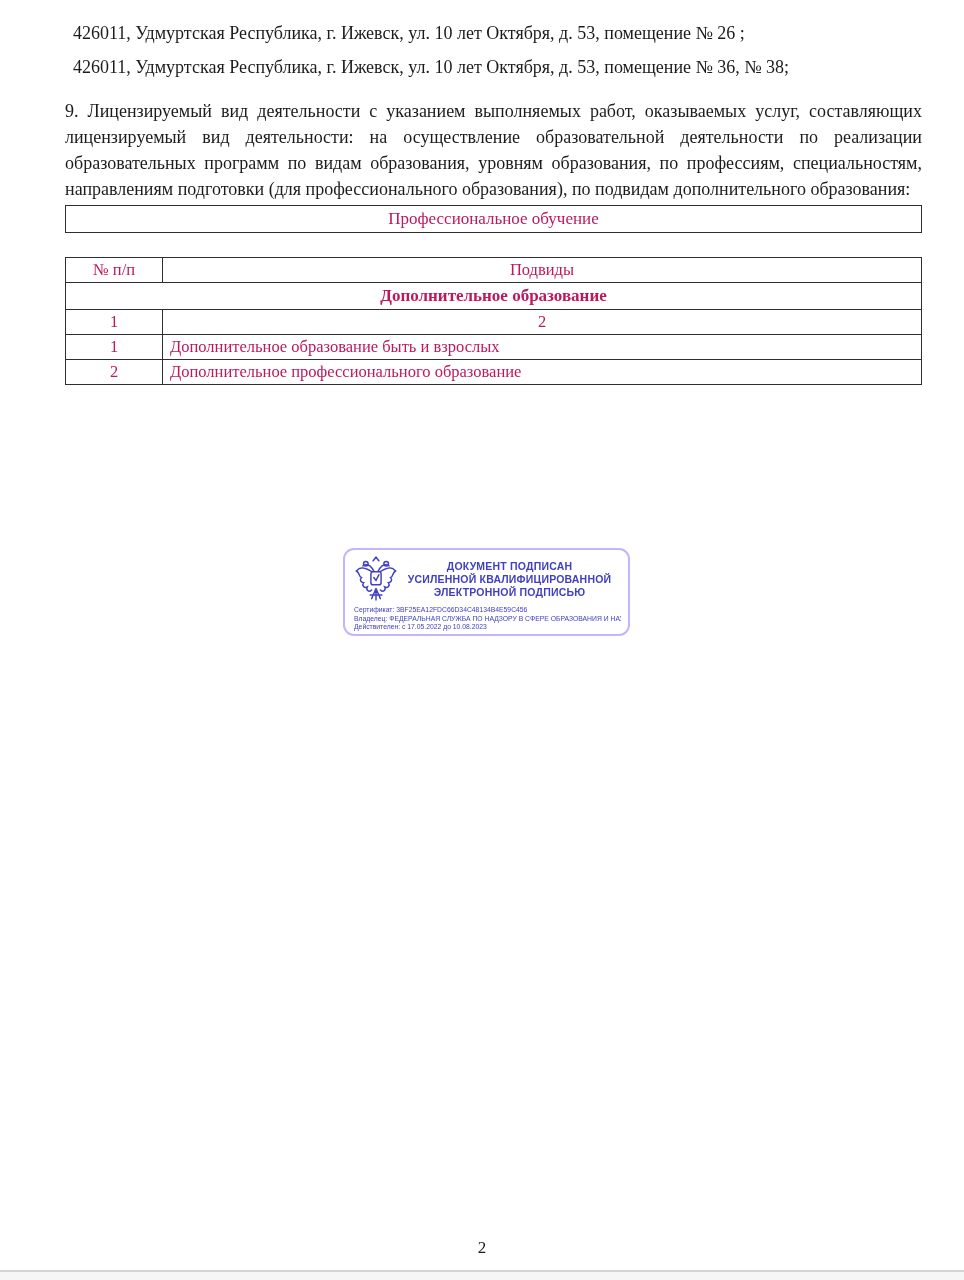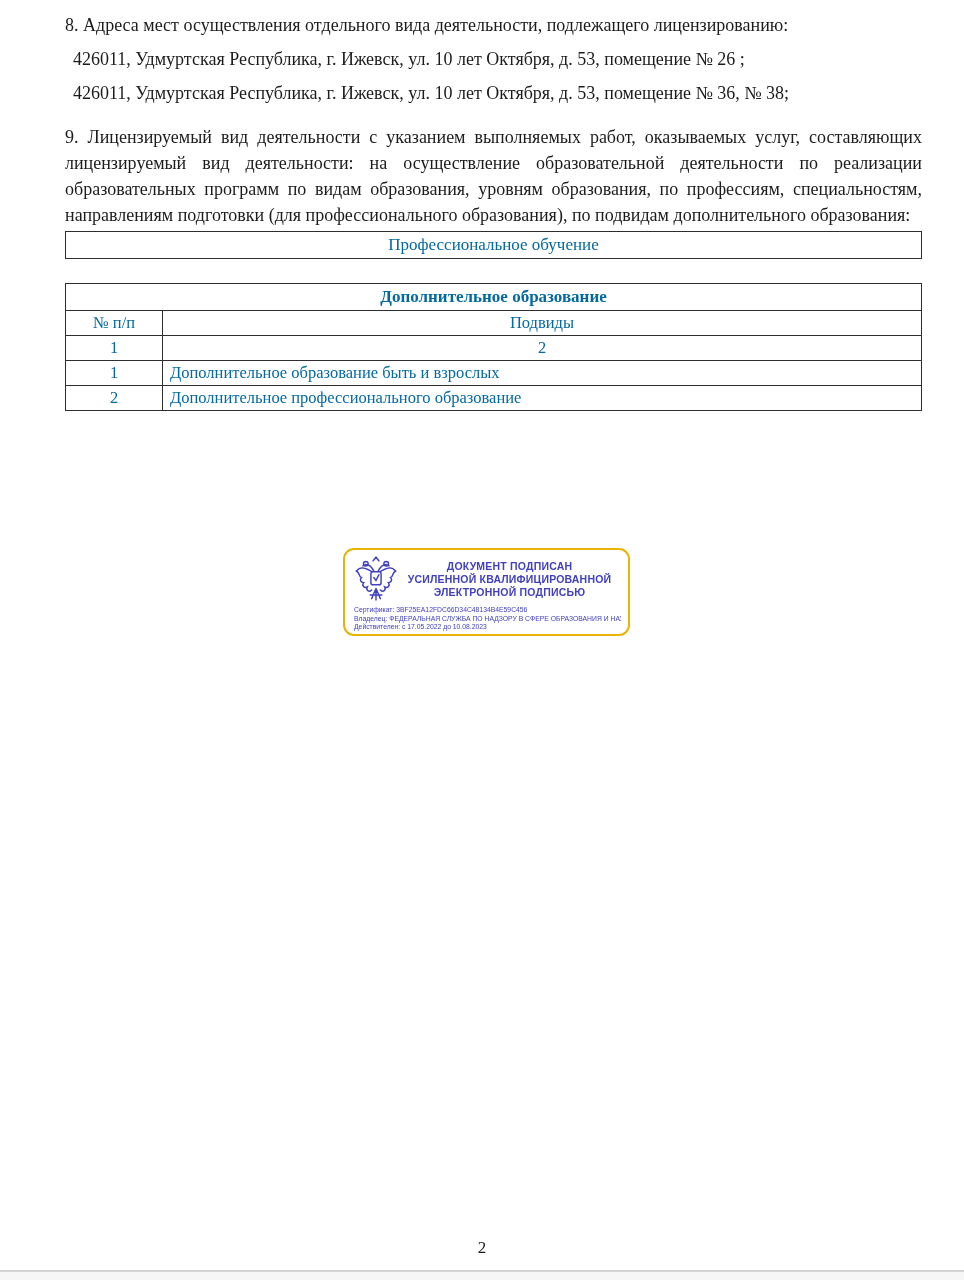--- a/index.html
+++ b/index.html
@@ -21,21 +21,21 @@
   }
   .para { font-size: 18px; line-height: 26px; margin: 0; }
   .justified { text-align: justify; }
   .addr { font-size: 18px; line-height: 26px; margin: 8px; }
   .s9 { margin-top: 18px; line-height: 26px; }
 
   table.doc-table {
     width: 100%;
     border-collapse: collapse;
     font-size: 16.5px;
-    color: #0369a1;
+    color: #be185d;
   }
   table.doc-table td, table.doc-table th {
     border: 1.6px solid #2e2e2e;
     padding: 2px 4px;
     font-weight: normal;
   }
   .tbl-prof { margin-top: 3px; }
   .tbl-prof td { text-align: center; font-weight: bold; height: 22px; font-size: 17px; }
   .tbl-dop { margin-top: 24px; }
   .tbl-dop .caption-cell { text-align: center; font-weight: bold; height: 22px; font-size: 17px; }
@@ -45,21 +45,21 @@
   .tbl-dop td { height: 20px; }
 
   .s10 { margin-top: 42px; }
 
   .stamp {
     position: absolute;
     left: 343px;
     top: 548px;
     width: 287px;
     height: 88px;
-    border: 2px solid #eab308;
+    border: 2px solid #c4b5fd;
     border-radius: 11px;
     box-sizing: border-box;
     background: #ffffff;
     font-family: "Liberation Sans", "DejaVu Sans", sans-serif;
     color: #4040c0;
     padding: 5px 7px 4px 9px;
   }
   .stamp-top { display: flex; align-items: center; }
   .stamp-emblem { width: 44px; height: 48px; flex: 0 0 44px; }
   .stamp-titles { flex: 1; text-align: center; font-weight: bold; font-size: 10.5px; line-height: 13px; letter-spacing: 0.2px; }
@@ -93,42 +93,41 @@
     top: 1272px; bottom: 0;
     background: #f6f6f6;
   }
 </style>
 </head>
 <body>
 
 <div class="page">
   <div class="content">
 
-    <p class="para">8. Адреса мест осуществления отдельного вида деятельности, подлежащего лицензированию:</p>
     <p class="addr">426011, Удмуртская Республика, г. Ижевск, ул. 10 лет Октября, д. 53, помещение № 26 ;</p>
     <p class="addr">426011, Удмуртская Республика, г. Ижевск, ул. 10 лет Октября, д. 53, помещение № 36, № 38;</p>
 
     <p class="para justified s9">9. Лицензируемый вид деятельности с указанием выполняемых работ, оказываемых услуг, составляющих лицензируемый вид деятельности: на осуществление образовательной деятельности по реализации образовательных программ по видам образования, уровням образования, по профессиям, специальностям, направлениям подготовки (для профессионального образования), по подвидам дополнительного образования:</p>
 
     <table class="doc-table tbl-prof">
       <tbody>
         <tr>
           <td>Профессиональное обучение</td>
         </tr>
       </tbody>
     </table>
 
     <table class="doc-table tbl-dop">
       <tbody>
         <tr>
-          <td class="caption-cell" colspan="2">Дополнительное образование</td>
+          <td class="c-num">№ п/п</td>
+          <td class="c-center">Подвиды</td>
         </tr>
         <tr>
-          <td class="c-num">№ п/п</td>
-          <td class="c-center">Подвиды</td>
+          <td class="caption-cell" colspan="2">Дополнительное образование</td>
         </tr>
         <tr>
           <td class="c-num">1</td>
           <td class="c-center">2</td>
         </tr>
         <tr>
           <td class="c-num">1</td>
           <td class="c-left">Дополнительное образование быть и взрослых</td>
         </tr>
         <tr>

